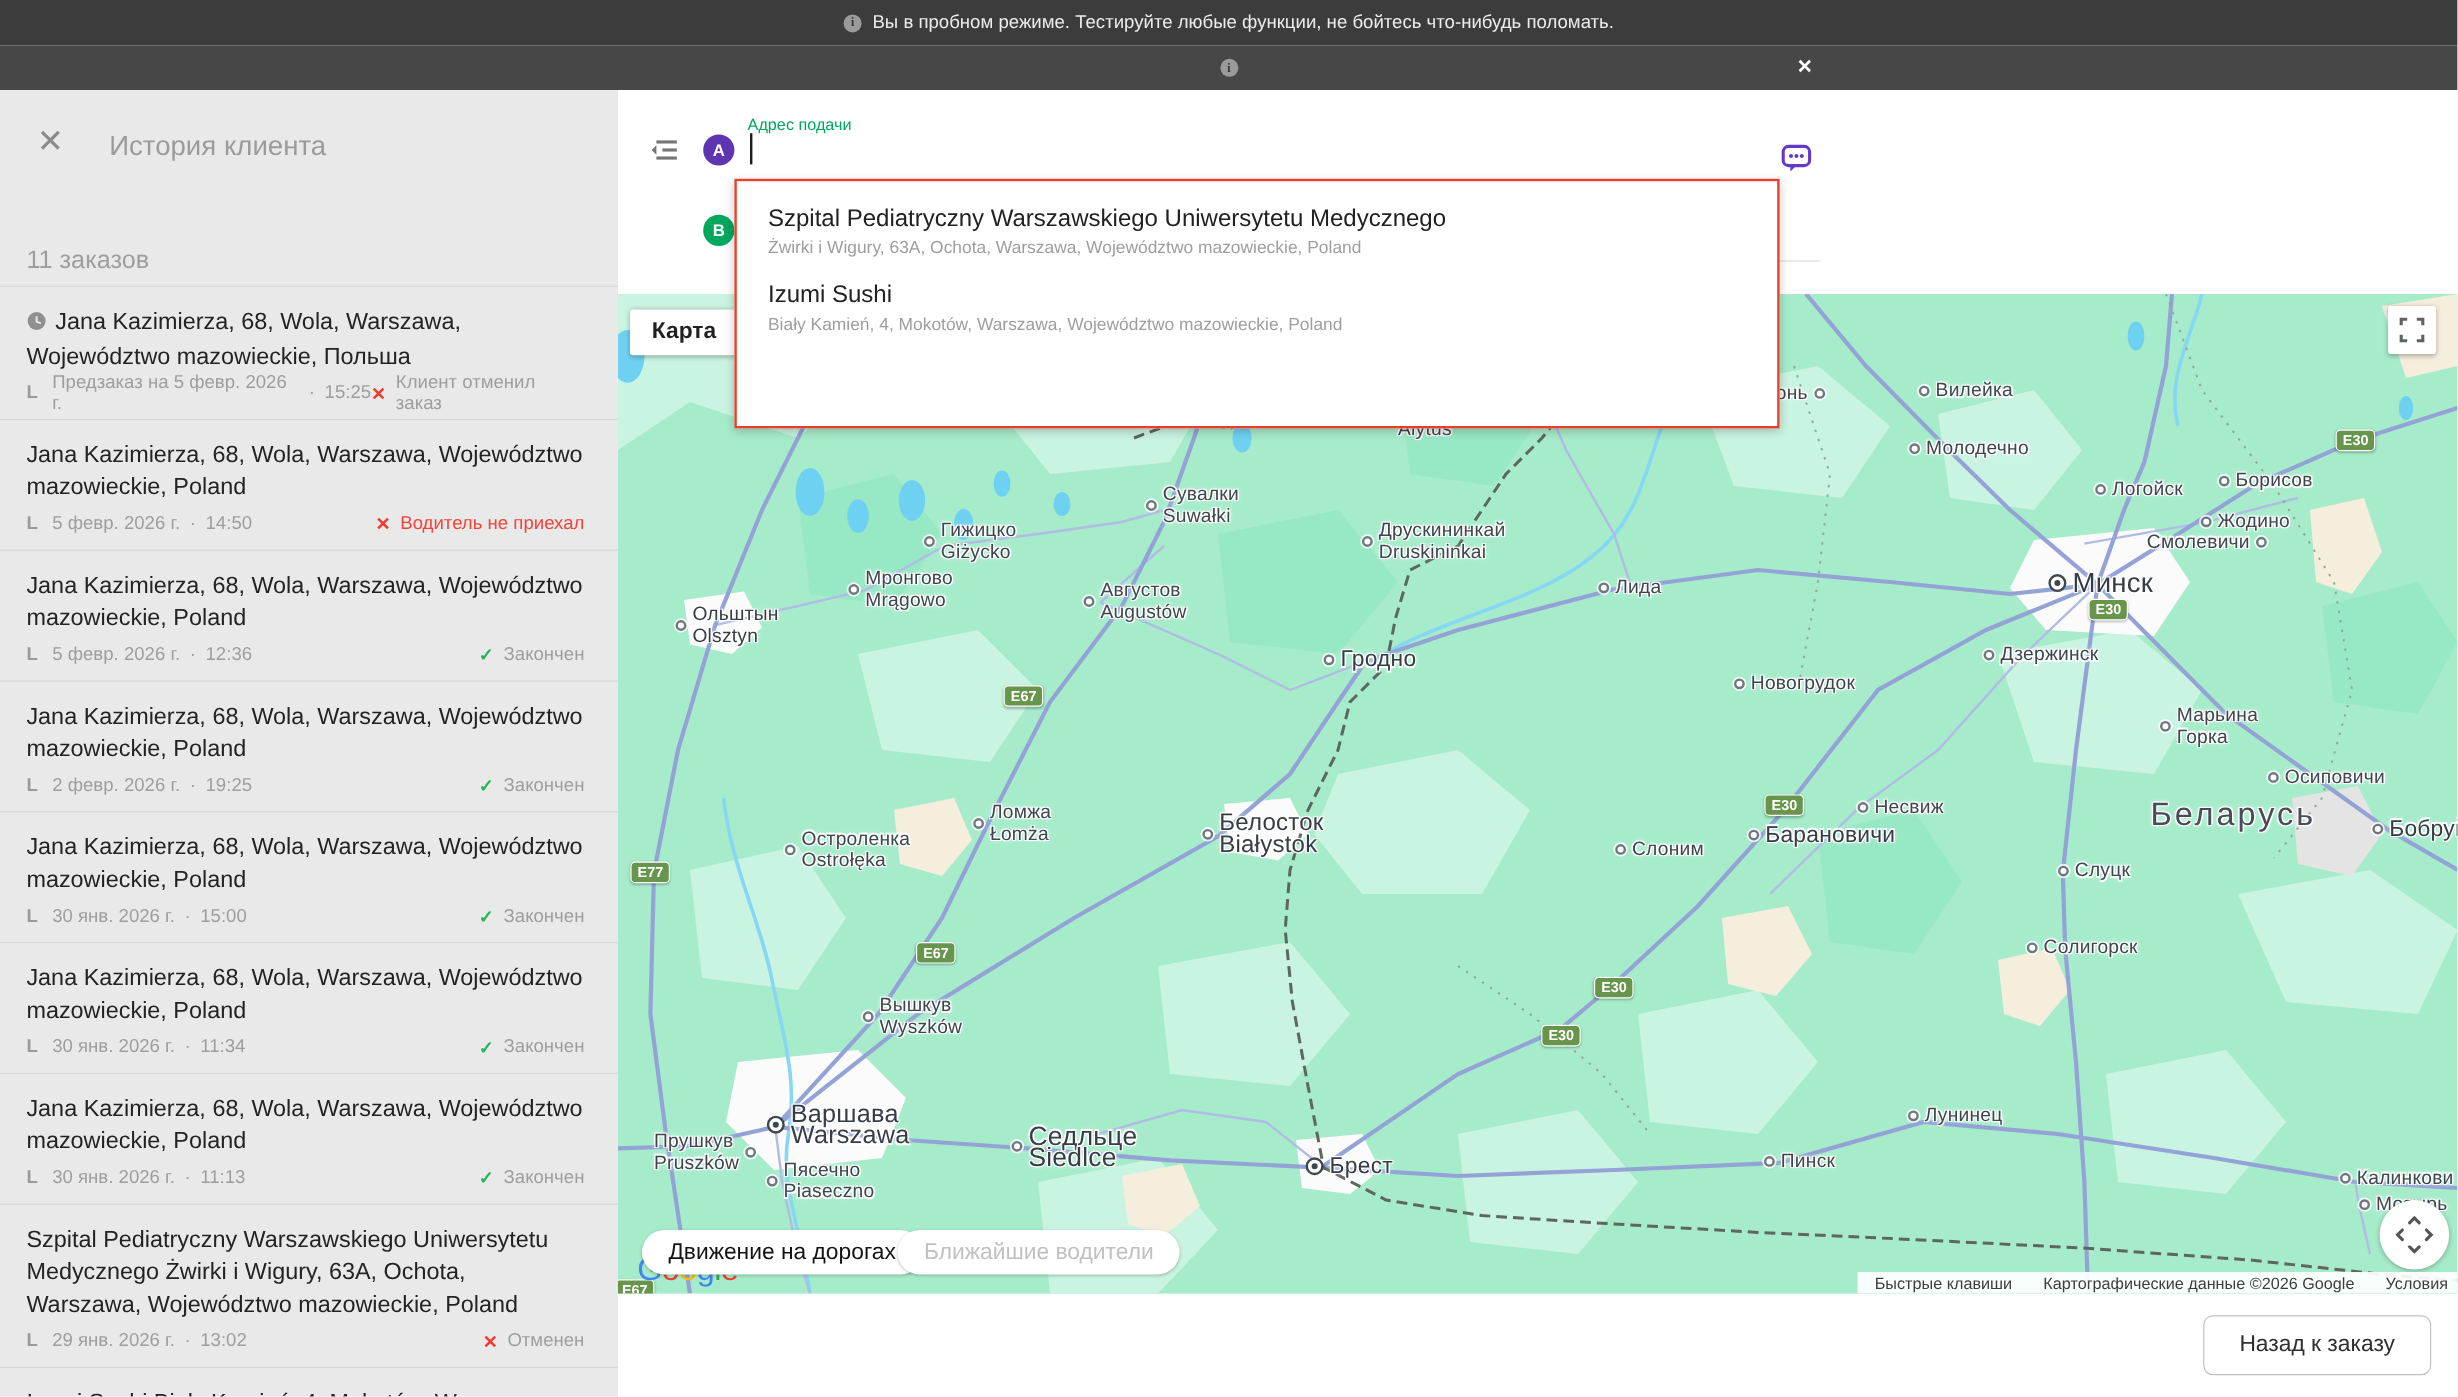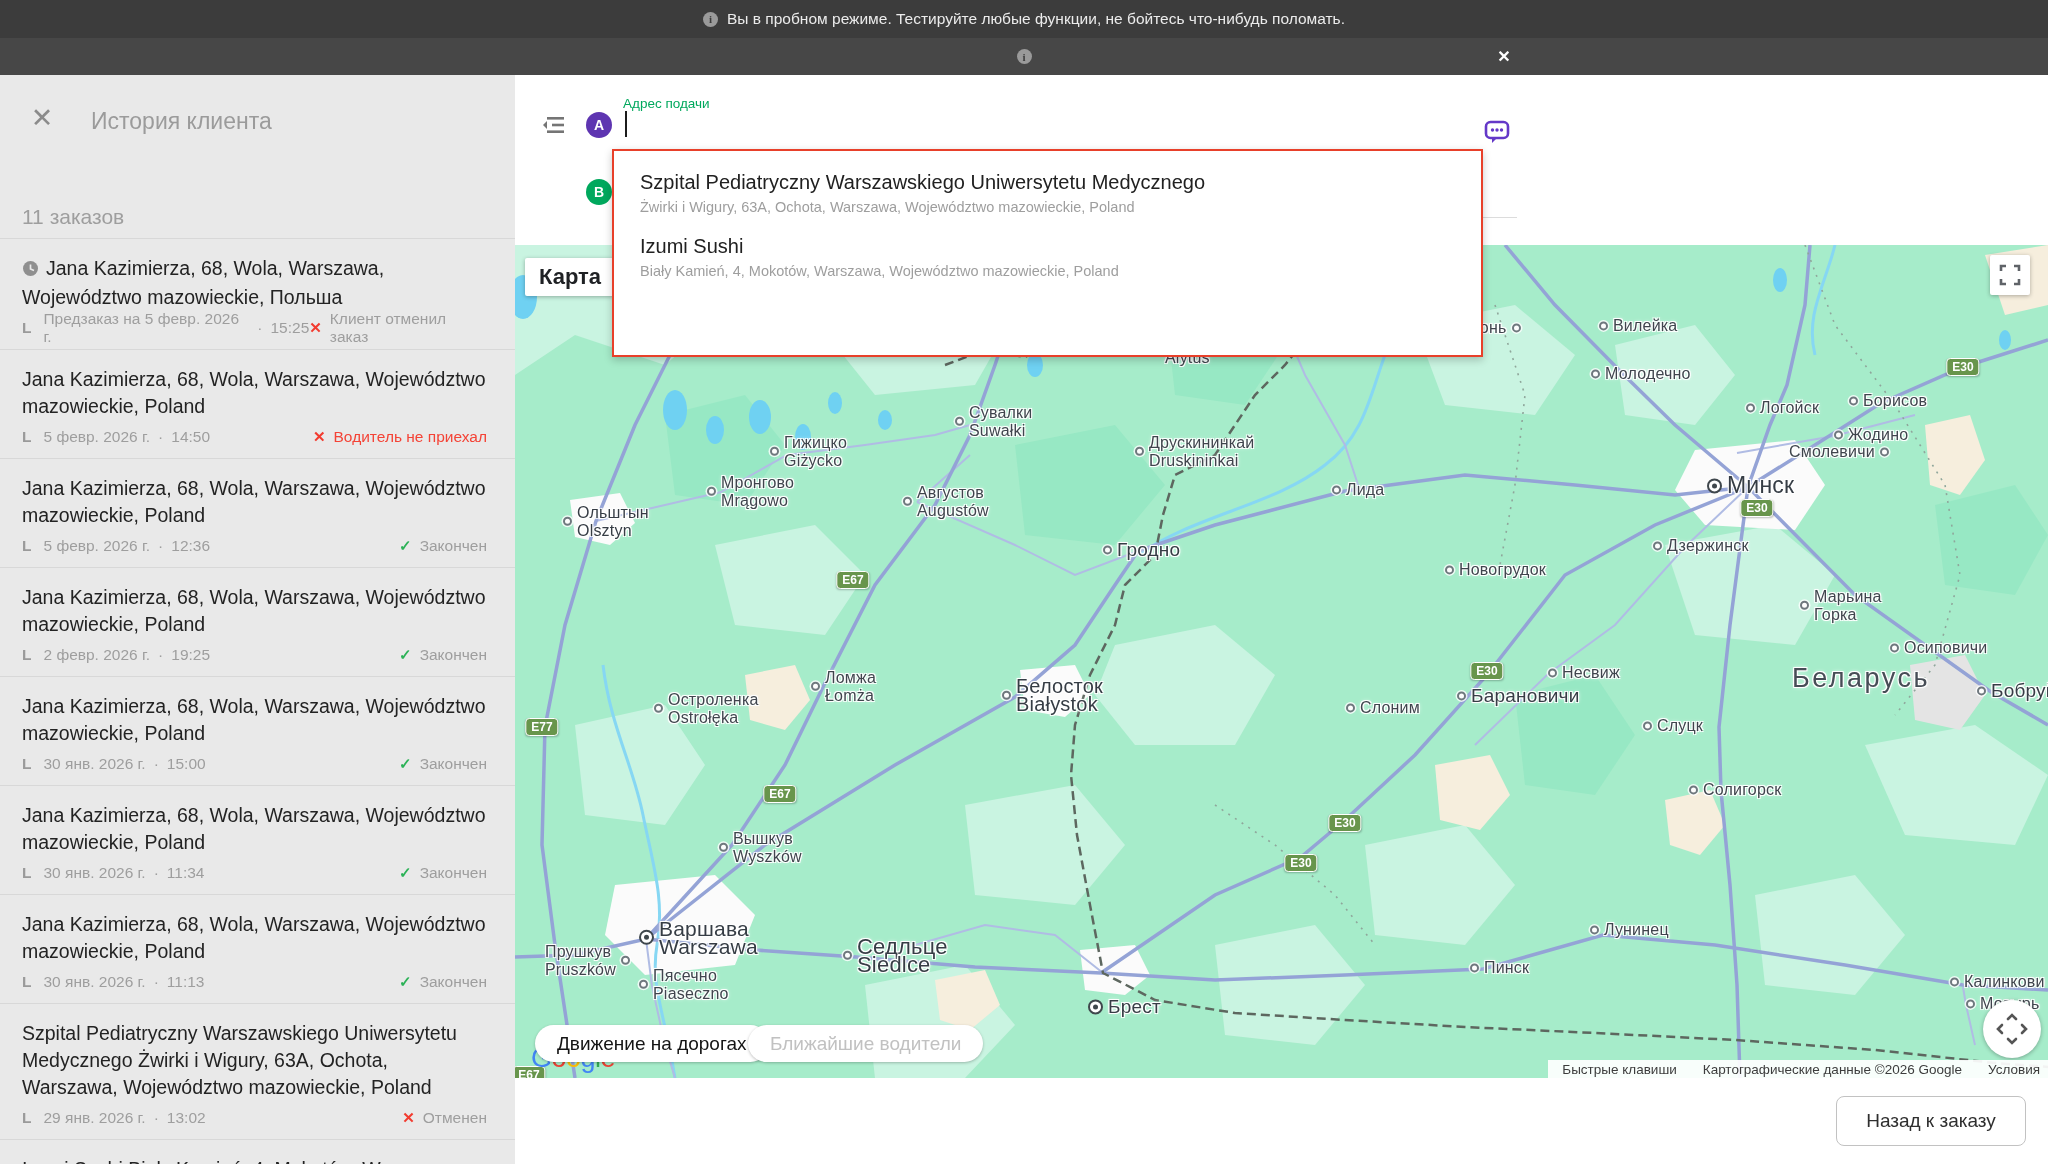--- a/index.html
+++ b/index.html
@@ -56,21 +56,21 @@
   .ml-text { font-size:16px; line-height:17.5px; color:#3f454d; white-space:nowrap; letter-spacing:.2px;
     text-shadow:-1px -1px 0 rgba(255,255,255,.95),1px -1px 0 rgba(255,255,255,.95),-1px 1px 0 rgba(255,255,255,.95),1px 1px 0 rgba(255,255,255,.95),0 0 4px #fff; }
   .map-label.bold .ml-text { font-weight:normal; color:#363d45; }
   .map-label.country .ml-text { letter-spacing:2.5px; color:#474d56; }
   .t-dot { flex:0 0 auto; width:9px; height:9px; border:2px solid #6f787e; background:#fdfdfd; border-radius:50%;
     box-shadow:0 0 0 1.5px rgba(255,255,255,.8); }
   .c-dot { flex:0 0 auto; position:relative; width:15px; height:15px; border:2.5px solid #3f474c; background:#fff; border-radius:50%; }
   .c-dot i { position:absolute; left:50%; top:50%; width:5px; height:5px; margin:-2.5px 0 0 -2.5px; background:#3f474c; border-radius:50%; }
   .road-badge { position:absolute; z-index:3; background:#68954c; border:1.5px solid #fff; border-radius:4px; color:#fff; font-size:12px; font-weight:bold; padding:1px 5px; box-shadow:0 1px 2px rgba(0,0,0,.25); transform:translate(-50%,-50%); pointer-events:none; }
 
-  .maptype-btn { position:absolute; left:10px; top:13px; z-index:6; width:90px; height:38px; background:#fff; border:none; border-radius:2px; font-family:"Liberation Sans",sans-serif; font-size:22px; font-weight:bold; color:#1f2124; box-shadow:0 1px 4px rgba(0,0,0,.3); cursor:pointer; }
+  .maptype-btn { position:absolute; left:10px; top:13px; z-index:6; width:90px; height:38px; background:#fff; border:none; border-radius:2px; font-family:"Liberation Sans",sans-serif; font-size:19px; font-weight:bold; color:#1f2124; box-shadow:0 1px 4px rgba(0,0,0,.3); cursor:pointer; }
   .fullscreen-btn { position:absolute; left:1475px; top:10px; z-index:6; width:40px; height:40px; background:#fff; border:none; border-radius:2px; box-shadow:0 1px 4px rgba(0,0,0,.3); cursor:pointer; display:flex; align-items:center; justify-content:center; }
   .pan-btn { position:absolute; left:1468px; top:755px; z-index:6; width:58px; height:58px; background:#fff; border:none; border-radius:50%; box-shadow:0 1px 4px rgba(0,0,0,.3); cursor:pointer; display:flex; align-items:center; justify-content:center; }
 
   .map-pill { position:absolute; z-index:5; height:37px; border:none; border-radius:19px; background:#fff; padding:0 22px; font-family:"Liberation Sans",sans-serif; font-size:19px; font-weight:500; box-shadow:0 1px 3px rgba(0,0,0,.25); cursor:pointer; }
   .pill-traffic { left:20px; top:780px; color:#141414; }
   .pill-drivers { left:233px; top:780px; color:#c1c1c1; }
   .google-logo { position:absolute; left:16px; top:798px; z-index:4; font-size:27px; font-weight:500; letter-spacing:-.5px; pointer-events:none; }
   .attribution { position:absolute; right:0; bottom:0; height:18px; z-index:6; background:rgba(255,255,255,.92); display:flex; align-items:center; gap:26px; padding:0 8px 0 14px; }
   .attribution span { font-size:13.5px; color:#3d3d3d; white-space:nowrap; cursor:pointer; }
 
@@ -500,21 +500,21 @@
             <span class="ml-text" style="font-size: 27px;">
               <div>Беларусь</div>
             </span>
           </span>
           <span class="map-label bold" style="left: 1462px; top: 447px;">
             <span class="t-dot"></span>
             <span class="ml-text" style="font-size: 19px;">
               <div>Бобруйск</div>
             </span>
           </span>
-          <span class="map-label" style="left: 1128px; top: 482px;">
+          <span class="map-label" style="left: 1200px; top: 482px;">
             <span class="t-dot"></span>
             <span class="ml-text">
               <div>Слуцк</div>
             </span>
           </span>
           <span class="map-label" style="left: 1174px; top: 546px;">
             <span class="t-dot"></span>
             <span class="ml-text">
               <div>Солигорск</div>
             </span>
@@ -570,21 +570,21 @@
               <div>Piaseczno</div>
             </span>
           </span>
           <span class="map-label bold" style="left: 328px; top: 712px;">
             <span class="t-dot"></span>
             <span class="ml-text" style="font-size: 22px;">
               <div>Седльце</div>
               <div>Siedlce</div>
             </span>
           </span>
-          <span class="map-label bold" style="left: 573px; top: 728px; margin-top: 35px;">
+          <span class="map-label bold" style="left: 573px; top: 728px;">
             <span class="c-dot">
               <i></i>
             </span>
             <span class="ml-text" style="font-size: 19px;">
               <div>Брест</div>
             </span>
           </span>
           <span class="map-label" style="left: 1075px; top: 686px;">
             <span class="t-dot"></span>
             <span class="ml-text">

